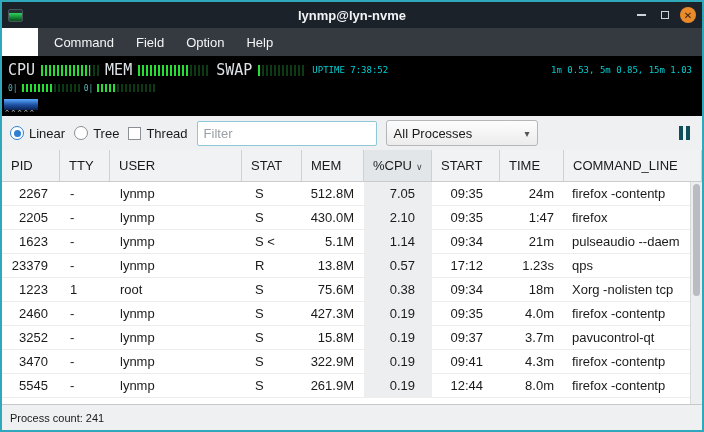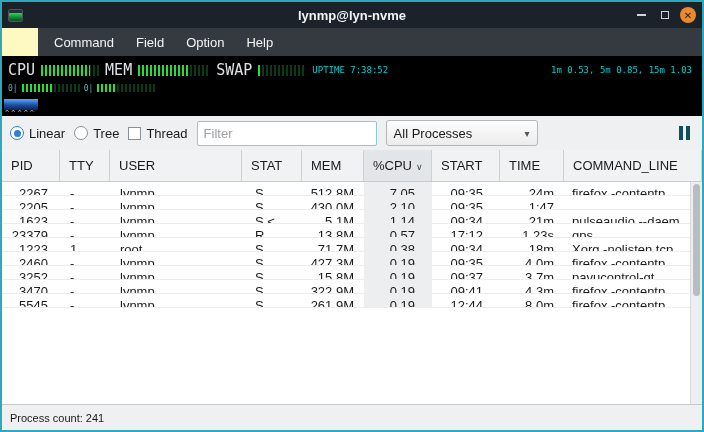--- a/index.html
+++ b/index.html
@@ -2,21 +2,21 @@
 <html><head>
 <meta charset="utf-8">
 <style>
   * { margin:0; padding:0; box-sizing:border-box; }
   html,body { background:#888; }
   body { font-family:"Liberation Sans","DejaVu Sans",sans-serif; }
 
   .window {
     width:704px; height:432px;
     border:2px solid #2fa8bc;
-    background:#fef9c3;
+    background:#ffffff;
     display:flex; flex-direction:column;
     overflow:hidden;
   }
 
   
   .titlebar {
     height:26px; background:#1b222a; color:#fff;
     display:flex; align-items:center; position:relative; flex:0 0 auto;
     padding:0 6px;
   }
@@ -87,21 +87,21 @@
   
   .grid { display:grid; grid-template-columns:58px 50px 132px 60px 62px 68px 68px 64px minmax(0,1fr); }
   .thead { height:32px; background:#f1f2f3; border-bottom:1px solid #c9cbcd; flex:0 0 auto;
     font-size:13px; color:#1a1a1a; }
   .hcell { display:flex; align-items:center; gap:4px; padding-left:9px;
     border-right:1px solid #cfd0d2; white-space:nowrap; overflow:hidden; }
   .hcell.sorted { background:#e3e6e9; }
   .hcell .sort { font-size:9px; color:#444; margin-top:2px; }
 
   .tbody { flex:1 1 auto; background:#fff; position:relative; overflow:hidden; }
-  .trow { height:14px; border-bottom:1px solid #ededee; font-size:13px; color:#1a1a1a; }
+  .trow { height:24px; border-bottom:1px solid #ededee; font-size:13px; color:#1a1a1a; }
   .cell { line-height:23px; white-space:nowrap; overflow:hidden; }
   .cell.c0 { text-align:right; padding-right:12px; }
   .cell.c1 { padding-left:10px; }
   .cell.c2 { padding-left:10px; }
   .cell.c3 { padding-left:13px; }
   .cell.c4 { text-align:right; padding-right:10px; }
   .cell.c5 { text-align:right; padding-right:17px; background:#eceef0; }
   .cell.c6 { text-align:right; padding-right:17px; }
   .cell.c7 { text-align:right; padding-right:10px; }
   .cell.c8 { padding-left:8px; padding-right:14px; }
@@ -249,20 +249,21 @@
         </div>
         <div class="trow grid">
           <div class="cell c0">2205</div>
           <div class="cell c1">-</div>
           <div class="cell c2">lynmp</div>
           <div class="cell c3">S</div>
           <div class="cell c4">430.0M</div>
           <div class="cell c5">2.10</div>
           <div class="cell c6">09:35</div>
           <div class="cell c7">1:47</div>
+          <div class="cell c8">firefox</div>
         </div>
         <div class="trow grid">
           <div class="cell c0">1623</div>
           <div class="cell c1">-</div>
           <div class="cell c2">lynmp</div>
           <div class="cell c3">S &lt;</div>
           <div class="cell c4">5.1M</div>
           <div class="cell c5">1.14</div>
           <div class="cell c6">09:34</div>
           <div class="cell c7">21m</div>
@@ -277,21 +278,21 @@
           <div class="cell c5">0.57</div>
           <div class="cell c6">17:12</div>
           <div class="cell c7">1.23s</div>
           <div class="cell c8">qps</div>
         </div>
         <div class="trow grid">
           <div class="cell c0">1223</div>
           <div class="cell c1">1</div>
           <div class="cell c2">root</div>
           <div class="cell c3">S</div>
-          <div class="cell c4">71.7M</div>
+          <div class="cell c4">75.6M</div>
           <div class="cell c5">0.38</div>
           <div class="cell c6">09:34</div>
           <div class="cell c7">18m</div>
           <div class="cell c8">Xorg -nolisten tcp</div>
         </div>
         <div class="trow grid">
           <div class="cell c0">2460</div>
           <div class="cell c1">-</div>
           <div class="cell c2">lynmp</div>
           <div class="cell c3">S</div>

